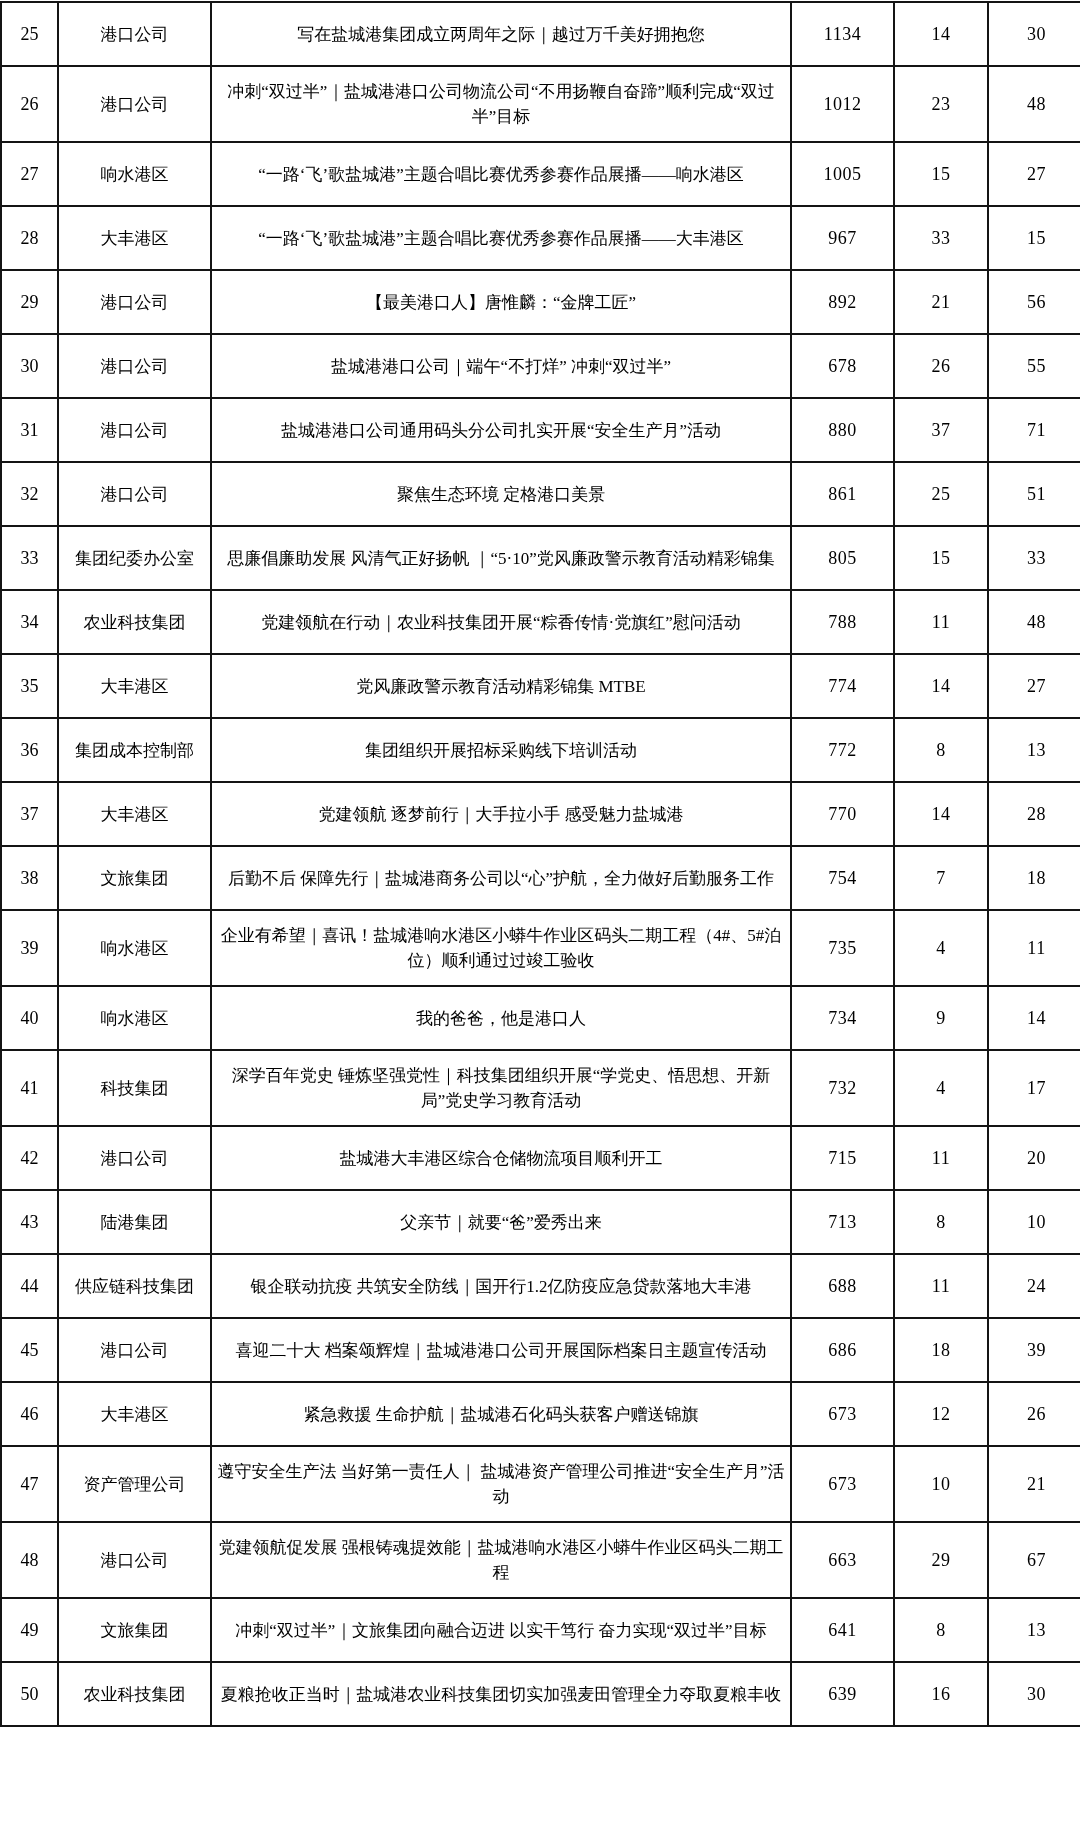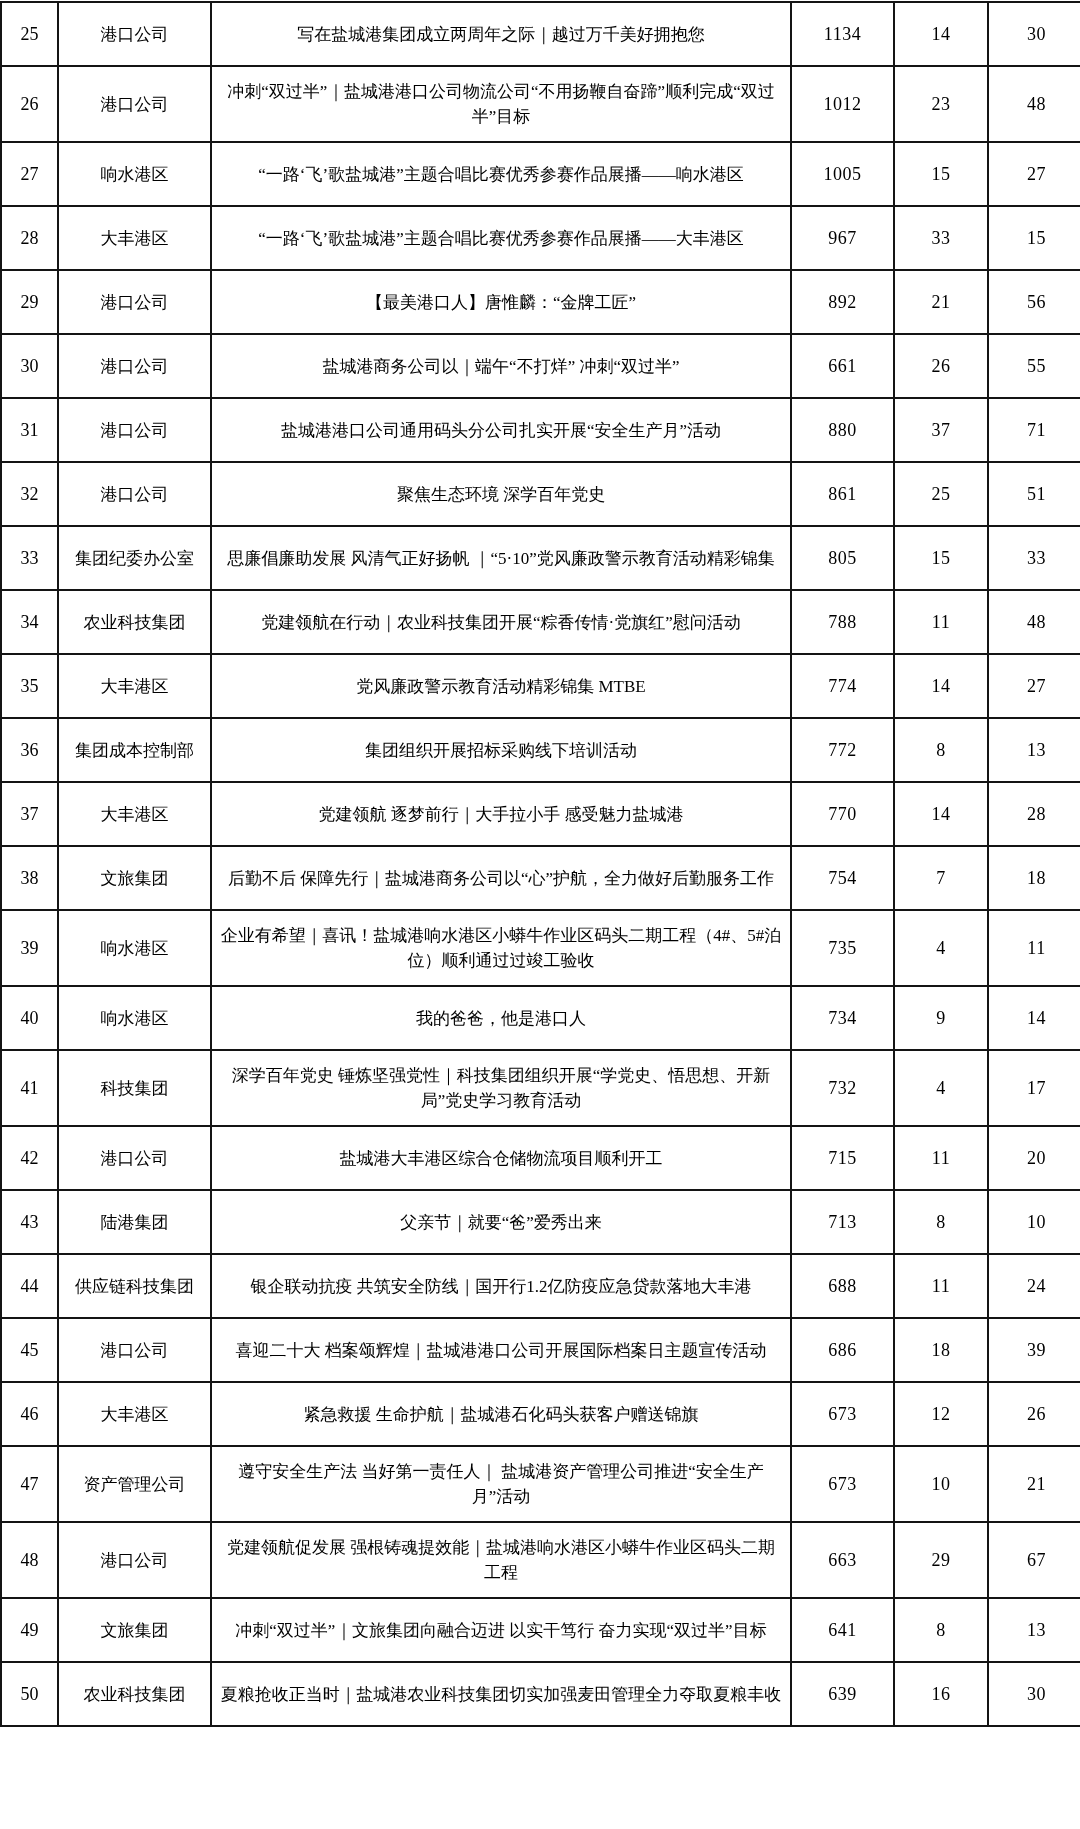--- a/index.html
+++ b/index.html
@@ -22,21 +22,21 @@
     text-align: center;
     height: 38px;            
     padding: 12px 6px;
     font-size: 17px;
     line-height: 25px;
     word-break: break-all;
     overflow: hidden;
   }
   td.c-no  { font-size: 18px; }
   td.c-org { font-size: 17px; padding: 12px 4px; }
-  td.c-title { padding: 12px 8px; }
+  td.c-title { padding: 12px 0; }
   td.c-num { font-size: 18px; letter-spacing: 0.5px; }
 </style>
 </head>
 <body>
 
 <table class="report">
   <colgroup>
     <col style="width:57px">
     <col style="width:153px">
     <col style="width:580px">
@@ -82,37 +82,37 @@
       <td class="c-no">29</td>
       <td class="c-org">港口公司</td>
       <td class="c-title">【最美港口人】唐惟麟：“金牌工匠”</td>
       <td class="c-num">892</td>
       <td class="c-num">21</td>
       <td class="c-num">56</td>
     </tr>
       <tr>
       <td class="c-no">30</td>
       <td class="c-org">港口公司</td>
-      <td class="c-title">盐城港商务公司以｜端午“不打烊” 冲刺“双过半”</td>
-      <td class="c-num">661</td>
+      <td class="c-title">盐城港港口公司｜端午“不打烊” 冲刺“双过半”</td>
+      <td class="c-num">678</td>
       <td class="c-num">26</td>
       <td class="c-num">55</td>
     </tr>
       <tr>
       <td class="c-no">31</td>
       <td class="c-org">港口公司</td>
       <td class="c-title">盐城港港口公司通用码头分公司扎实开展“安全生产月”活动</td>
       <td class="c-num">880</td>
       <td class="c-num">37</td>
       <td class="c-num">71</td>
     </tr>
       <tr>
       <td class="c-no">32</td>
       <td class="c-org">港口公司</td>
-      <td class="c-title">聚焦生态环境 深学百年党史</td>
+      <td class="c-title">聚焦生态环境 定格港口美景</td>
       <td class="c-num">861</td>
       <td class="c-num">25</td>
       <td class="c-num">51</td>
     </tr>
       <tr>
       <td class="c-no">33</td>
       <td class="c-org">集团纪委办公室</td>
       <td class="c-title">思廉倡廉助发展 风清气正好扬帆 ｜“5·10”党风廉政警示教育活动精彩锦集</td>
       <td class="c-num">805</td>
       <td class="c-num">15</td>

